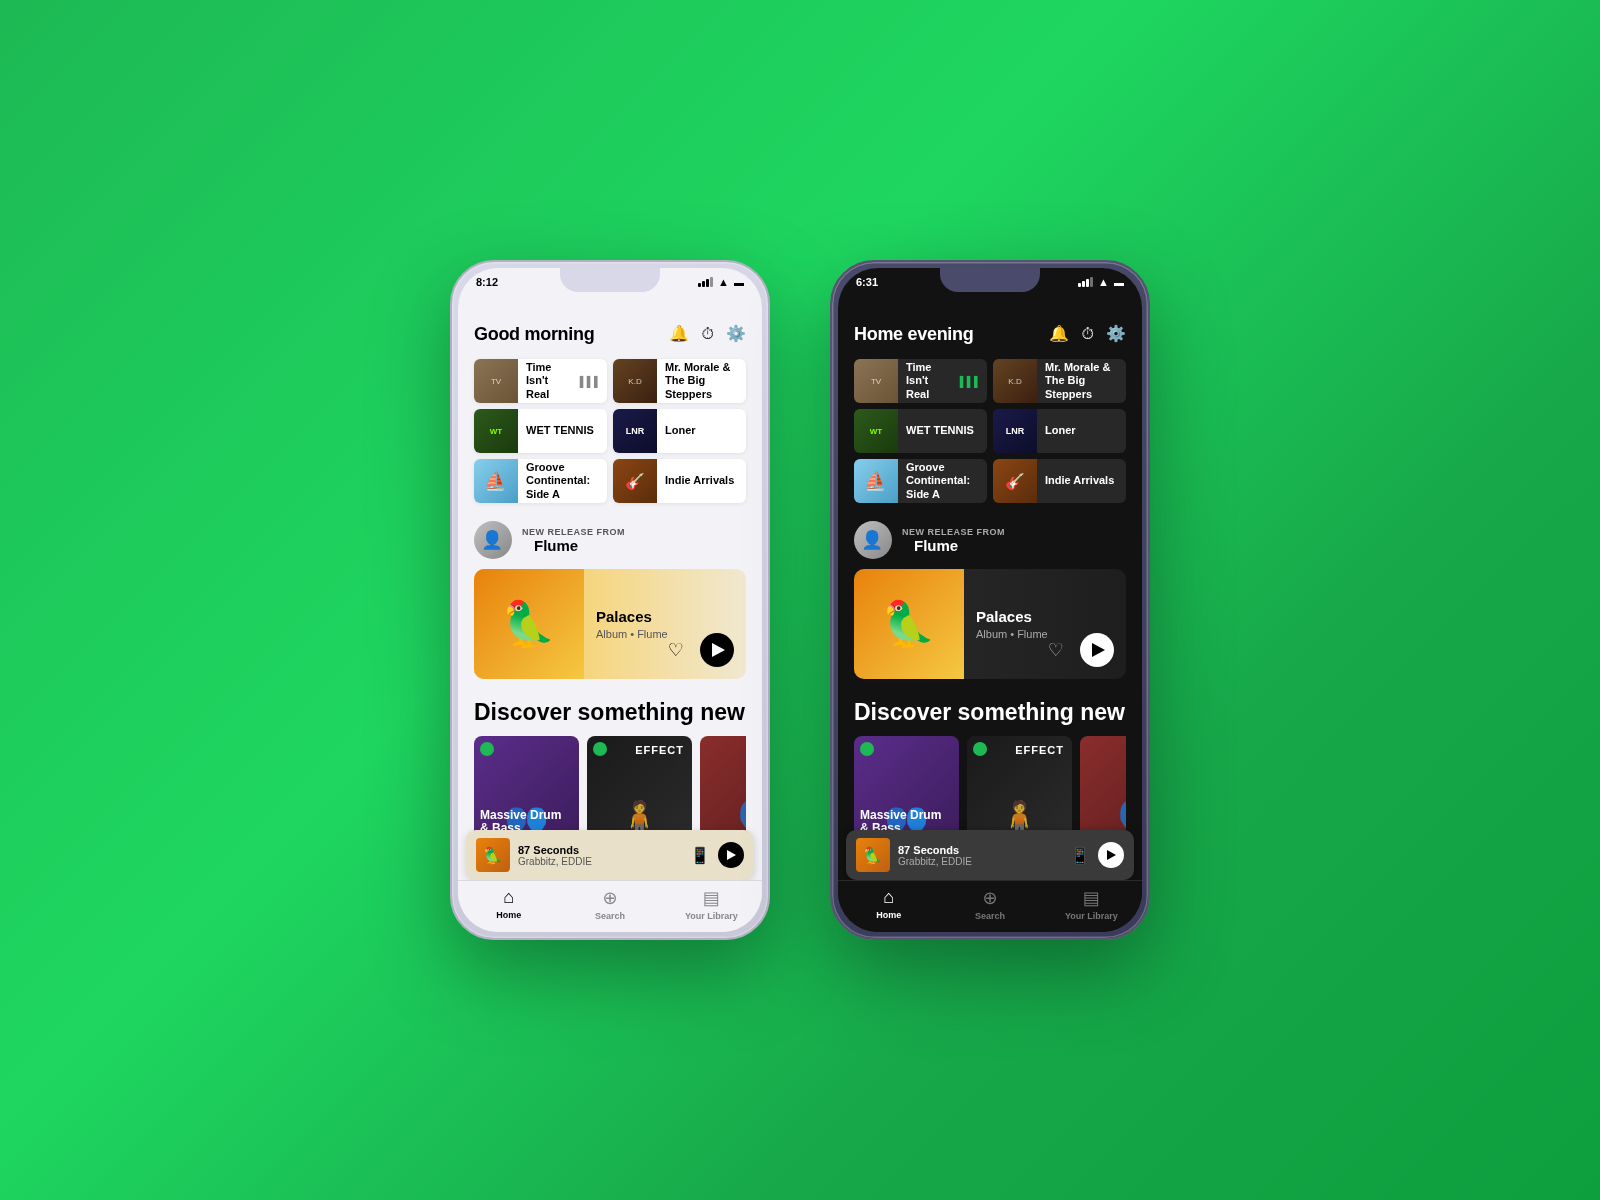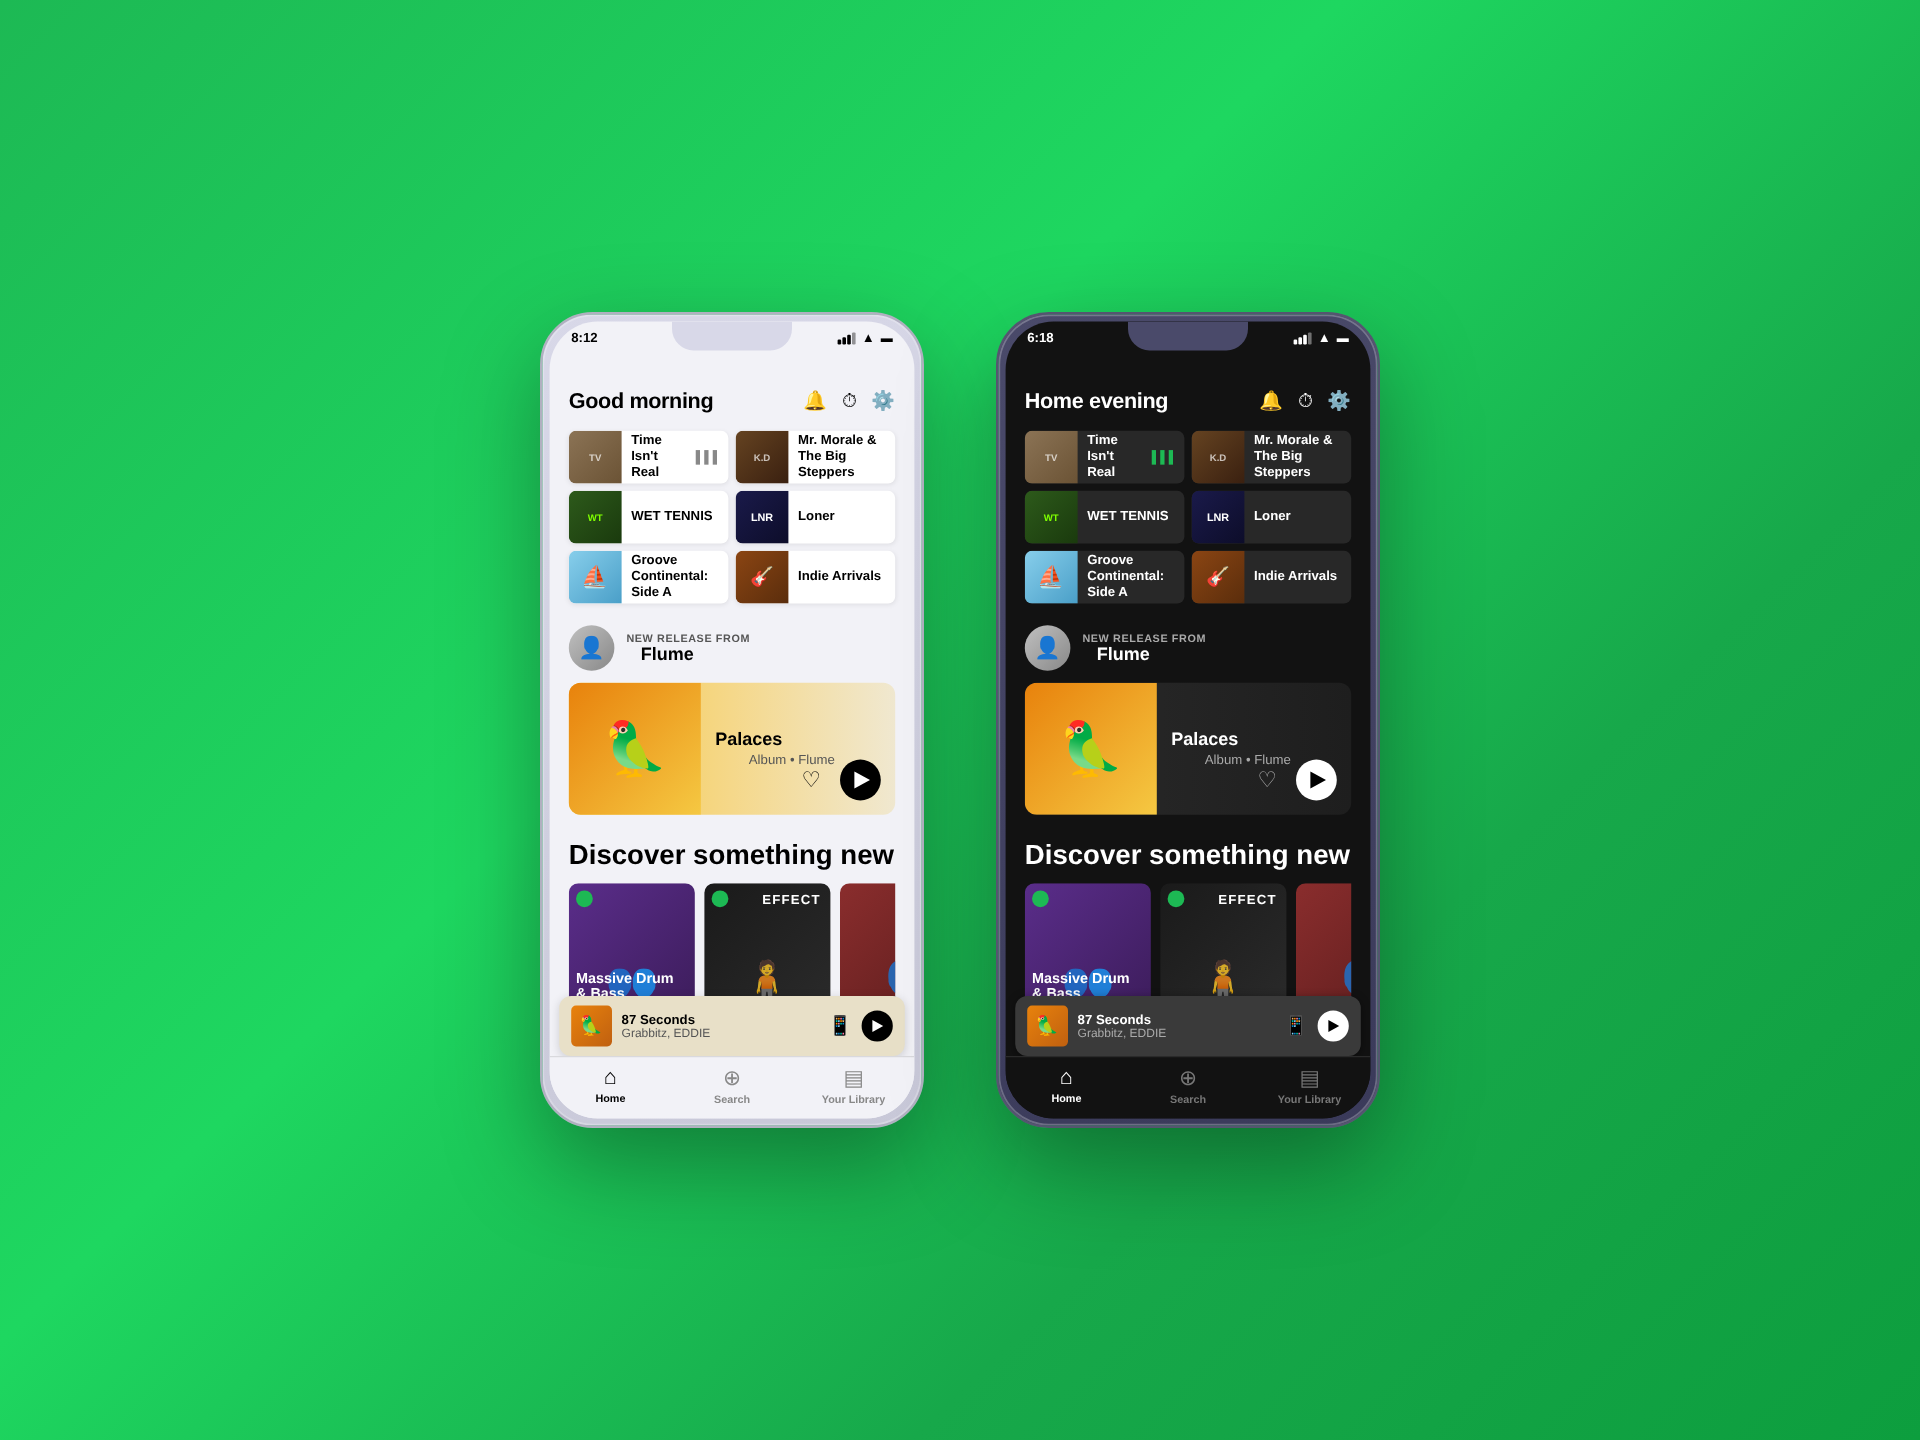--- a/index.html
+++ b/index.html
@@ -262,21 +262,20 @@
     }
     .album-name {
       font-size: 15px;
       font-weight: 800;
       margin-bottom: 3px;
     }
     .album-name-light { color: #000; }
     .album-name-dark { color: #fff; }
     .album-sub {
       font-size: 11px;
-      margin-left: 28px;
     }
     .album-sub-light { color: #555; }
     .album-sub-dark { color: #aaa; }
     .album-actions {
       position: absolute;
       bottom: 12px;
       right: 12px;
       display: flex;
       gap: 16px;
       align-items: center;
@@ -489,21 +488,21 @@
       border-style: solid;
       border-width: 5px 0 5px 9px;
       margin-left: 1px;
     }
     .np-tri-light { border-color: transparent transparent transparent #fff; }
     .np-tri-dark { border-color: transparent transparent transparent #000; }
 
     
     .art-text {
       font-size: 8px;
-      font-weight: 700;
+      font-weight: 400;
       color: rgba(255,255,255,0.7);
       text-align: center;
     }
 
     
     .signal-bars {
       display: flex;
       align-items: flex-end;
       gap: 1px;
     }
@@ -690,21 +689,21 @@
       </div>
     </div>
   </div>
 </div>
 
 <div class="phone phone-dark">
   <div class="screen screen-dark">
     <div class="notch notch-dark"></div>
 
     <div class="status-bar status-bar-dark">
-      <span>6:18</span>
+      <span>6:31</span>
       <div class="status-icons">
         <div class="signal-bars">
           <div class="bar b1"></div>
           <div class="bar b2"></div>
           <div class="bar b3"></div>
           <div class="bar b4"></div>
         </div>
         <span class="wifi-icon">▲</span>
         <span>▬</span>
       </div>

